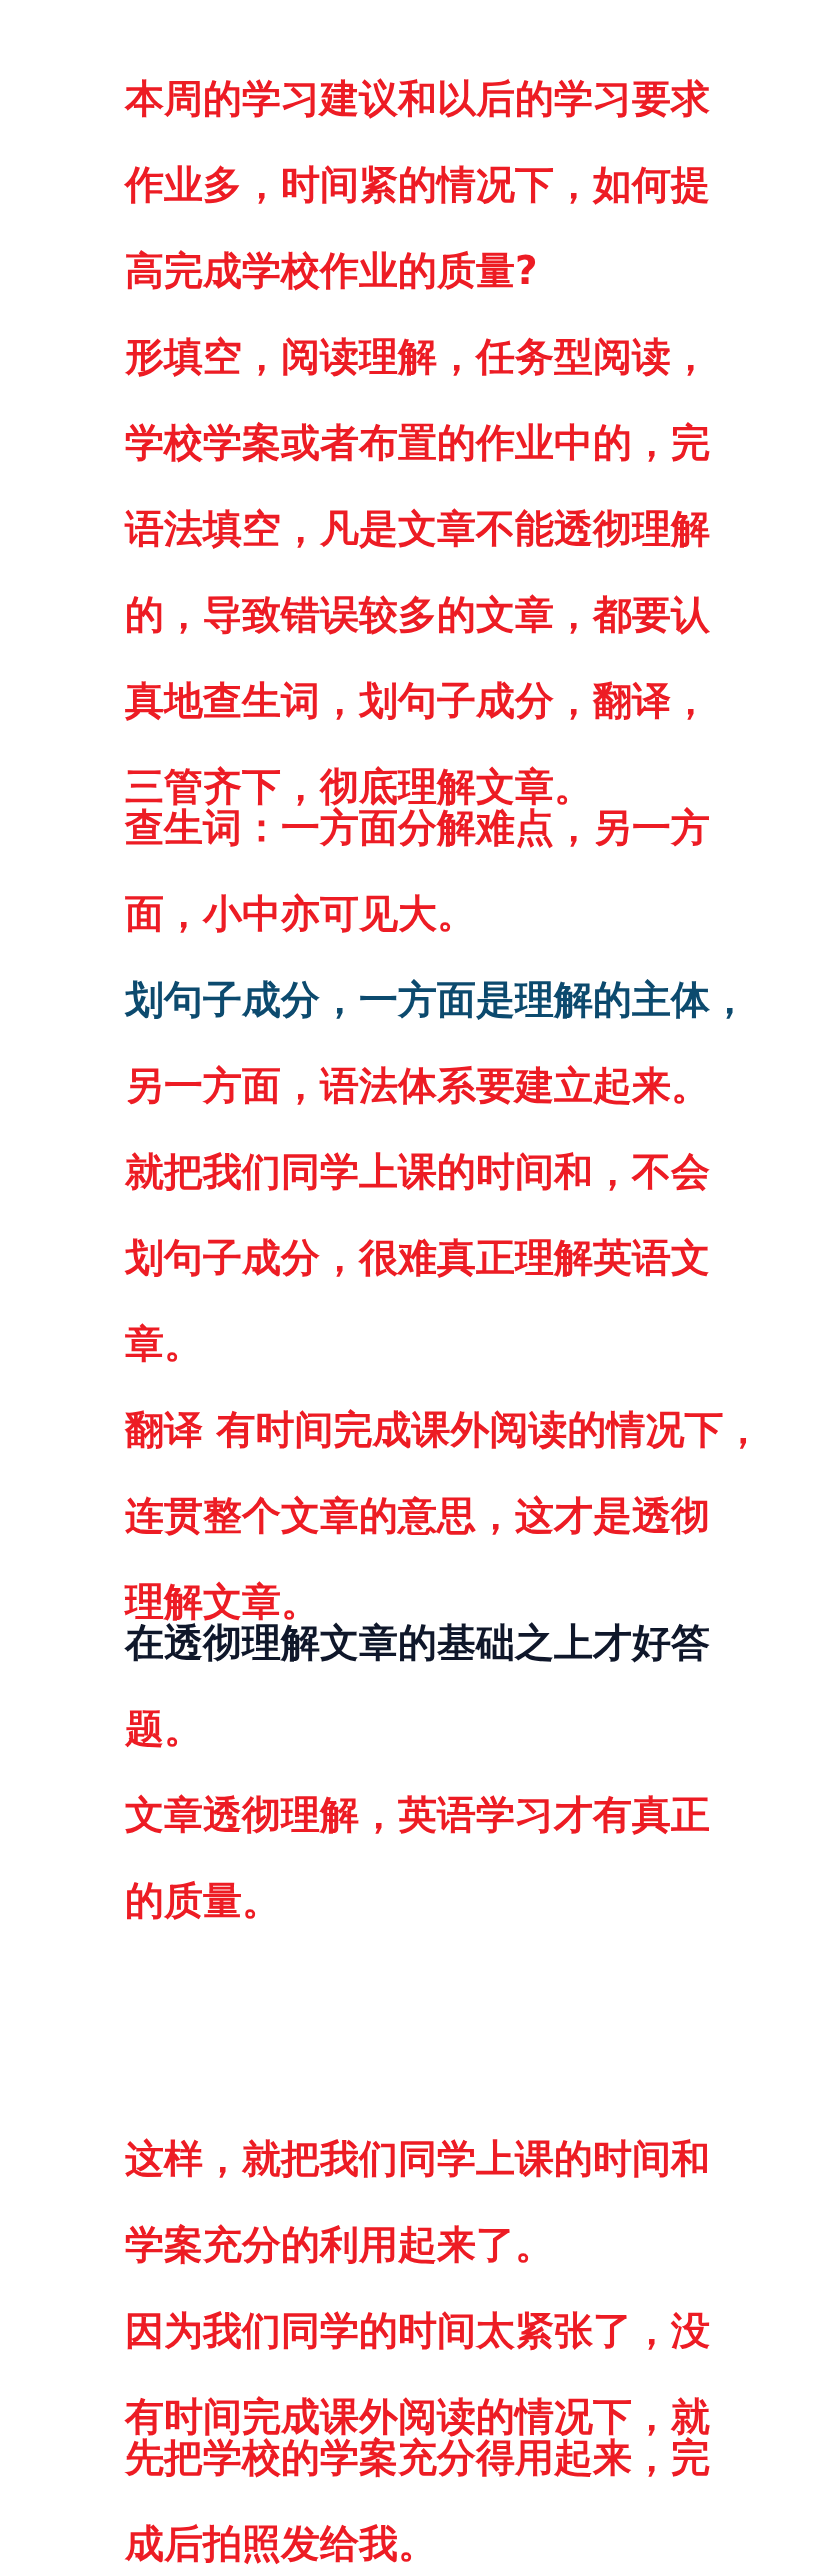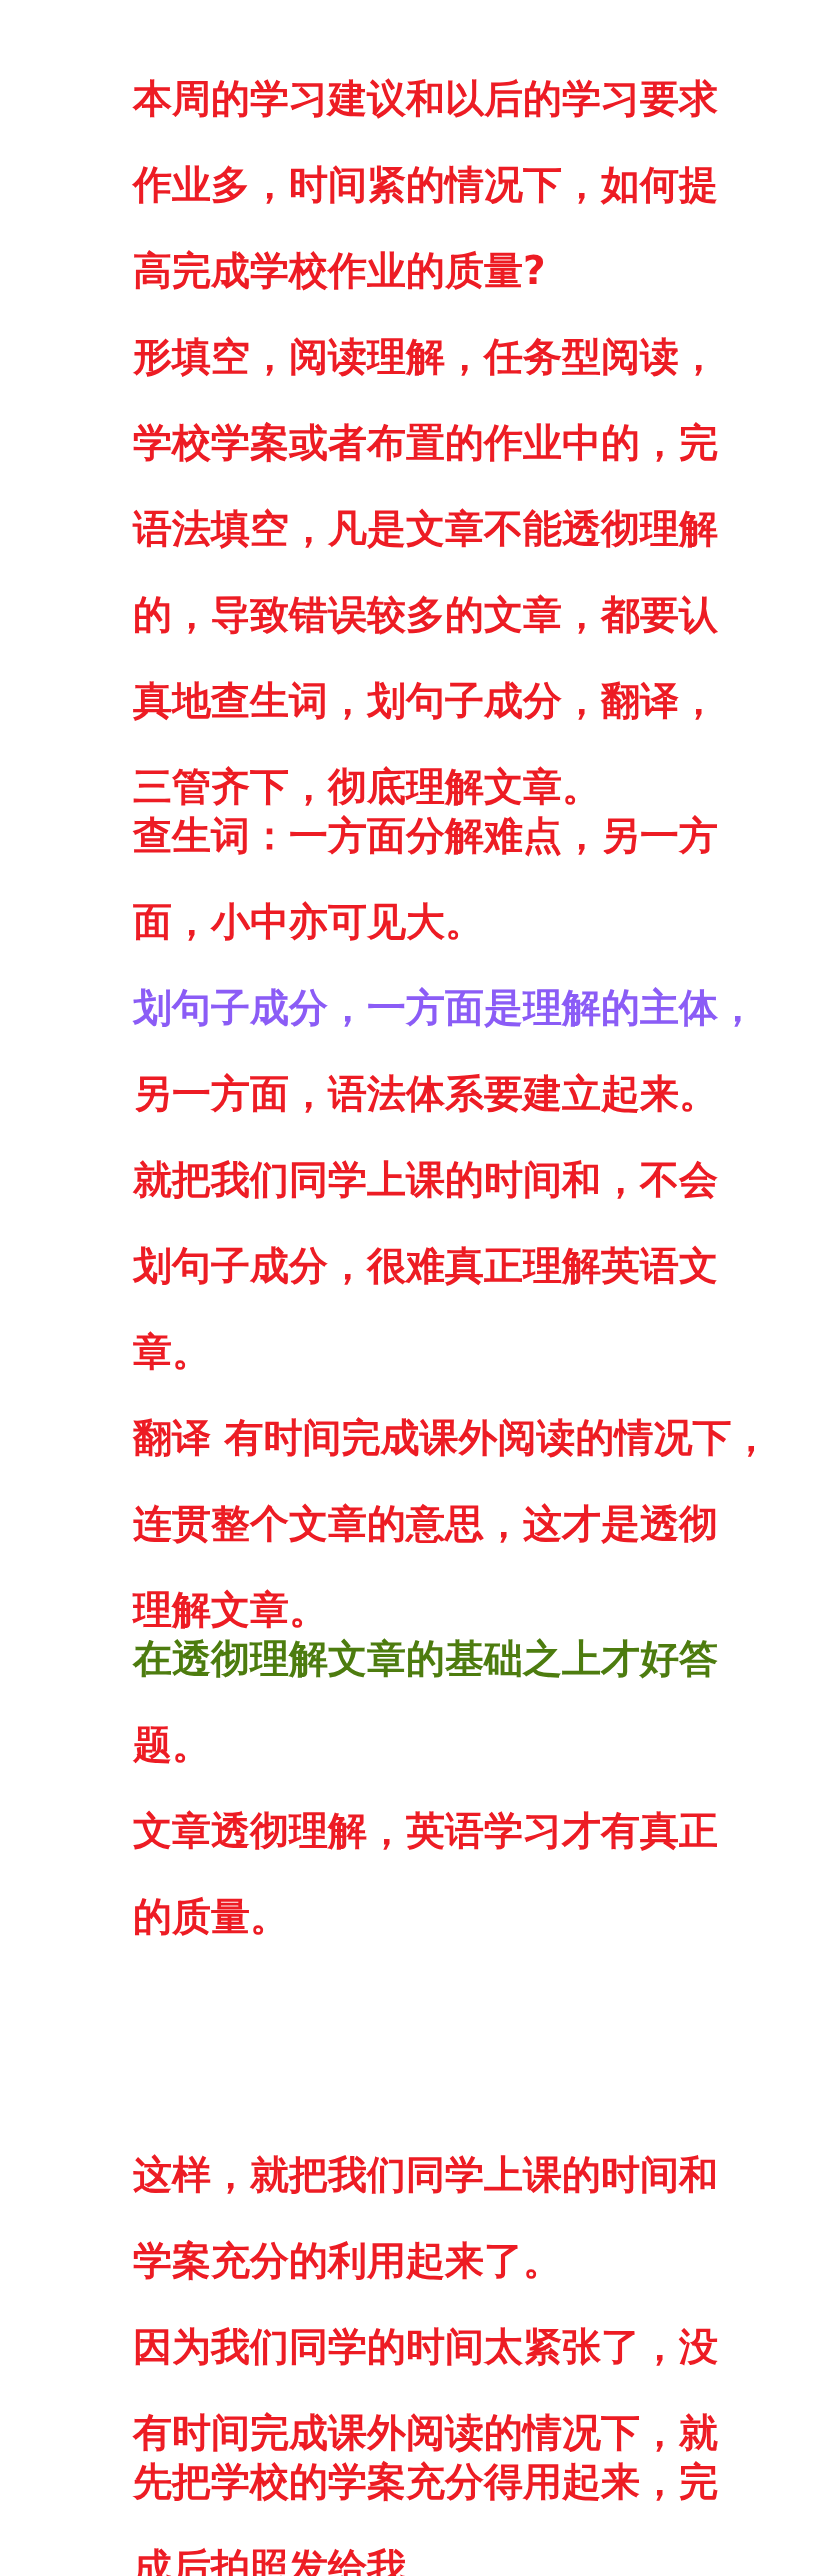--- a/index.html
+++ b/index.html
@@ -21,21 +21,21 @@
     top: 78px;
     width: 716px;
   }
   .line {
     font-size: 39px;
     font-weight: 700;
     color: #ed1c24;
     line-height: 41px;
     white-space: pre;
     letter-spacing: 0;
-    margin: 8px;
+    margin: 0;
   }
   
   .line.first      { margin-top: 0; }
   .line.double     { margin-top: 45px; }
   .line.single     { margin-top: 0; }
   .line.blank-gap  { margin-top: 217px; }
 </style>
 </head>
 <body>
 
@@ -45,29 +45,29 @@
       <div class="line double" style="color: rgb(237, 28, 36);">作业多，时间紧的情况下，如何提</div>
       <div class="line double" style="color: rgb(237, 28, 36);">高完成学校作业的质量?</div>
       <div class="line double" style="color: rgb(237, 28, 36);">形填空，阅读理解，任务型阅读，</div>
       <div class="line double" style="color: rgb(237, 28, 36);">学校学案或者布置的作业中的，完</div>
       <div class="line double" style="color: rgb(237, 28, 36);">语法填空，凡是文章不能透彻理解</div>
       <div class="line double" style="color: rgb(237, 28, 36);">的，导致错误较多的文章，都要认</div>
       <div class="line double" style="color: rgb(237, 28, 36);">真地查生词，划句子成分，翻译，</div>
       <div class="line double" style="color: rgb(237, 28, 36);">三管齐下，彻底理解文章。</div>
       <div class="line single" style="color: rgb(237, 28, 36);">查生词：一方面分解难点，另一方</div>
       <div class="line double" style="color: rgb(237, 28, 36);">面，小中亦可见大。</div>
-      <div class="line double" style="color: #8b5cf6;">划句子成分，一方面是理解的主体，</div>
+      <div class="line double" style="color: #0c4a6e;">划句子成分，一方面是理解的主体，</div>
       <div class="line double" style="color: rgb(237, 28, 36);">另一方面，语法体系要建立起来。</div>
       <div class="line double" style="color: rgb(237, 28, 36);">就把我们同学上课的时间和，不会</div>
       <div class="line double" style="color: rgb(237, 28, 36);">划句子成分，很难真正理解英语文</div>
       <div class="line double" style="color: rgb(237, 28, 36);">章。</div>
       <div class="line double" style="color: rgb(237, 28, 36);">翻译 有时间完成课外阅读的情况下，</div>
       <div class="line double" style="color: rgb(237, 28, 36);">连贯整个文章的意思，这才是透彻</div>
       <div class="line double" style="color: rgb(237, 28, 36);">理解文章。</div>
-      <div class="line single" style="color: #4d7c0f;">在透彻理解文章的基础之上才好答</div>
+      <div class="line single" style="color: #0f172a;">在透彻理解文章的基础之上才好答</div>
       <div class="line double" style="color: rgb(237, 28, 36);">题。</div>
       <div class="line double" style="color: rgb(237, 28, 36);">文章透彻理解，英语学习才有真正</div>
       <div class="line double" style="color: rgb(237, 28, 36);">的质量。</div>
       <div class="line blank-gap" style="color: rgb(237, 28, 36);">这样，就把我们同学上课的时间和</div>
       <div class="line double" style="color: rgb(237, 28, 36);">学案充分的利用起来了。</div>
       <div class="line double" style="color: rgb(237, 28, 36);">因为我们同学的时间太紧张了，没</div>
       <div class="line double" style="color: rgb(237, 28, 36);">有时间完成课外阅读的情况下，就</div>
       <div class="line single" style="color: rgb(237, 28, 36);">先把学校的学案充分得用起来，完</div>
       <div class="line double" style="color: rgb(237, 28, 36);">成后拍照发给我。</div>
     </div>

